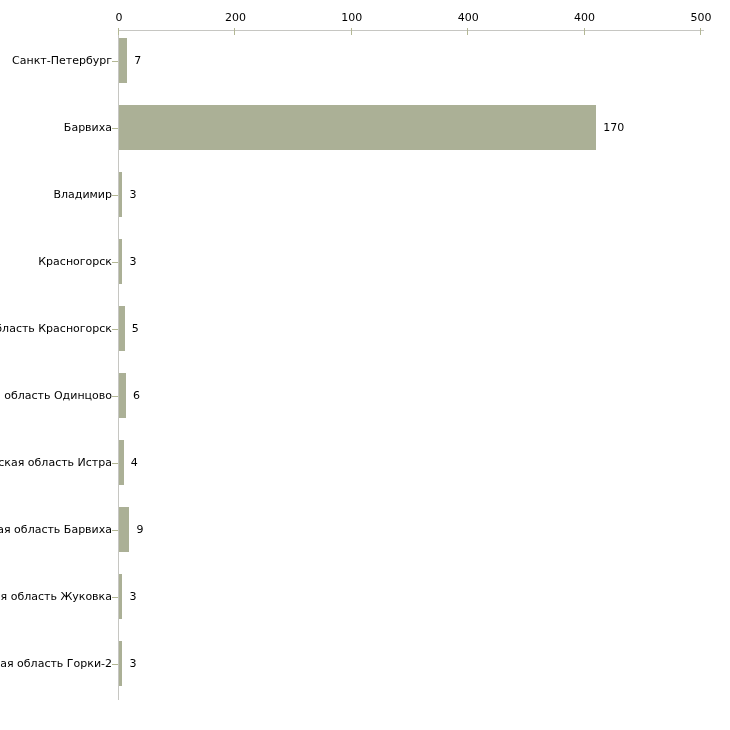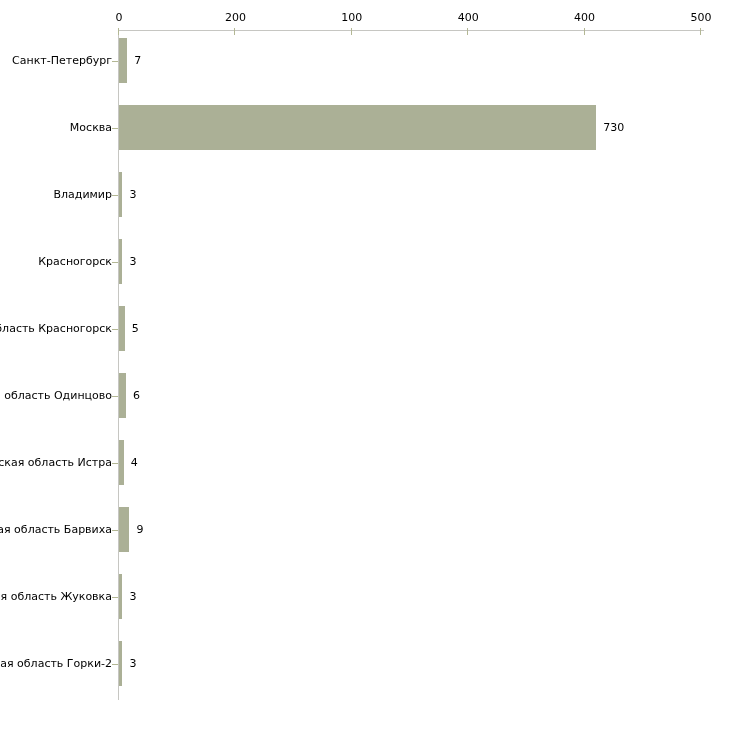--- a/index.html
+++ b/index.html
@@ -82,24 +82,24 @@
       <div class="x-tick" style="left: 583.6px; top: 28px; background: rgb(179, 183, 148);"></div>
       <div class="x-tick-label" style="left: 584.6px; top: 11px;">400</div>
       <div class="x-tick" style="left: 700px; top: 28px; background: rgb(179, 183, 148);"></div>
       <div class="x-tick-label" style="left: 701px; top: 11px;">500</div>
     </div>
   <div id="rows">
       <div class="cat-label" style="right: 618px; top: 54px;">Санкт-Петербург</div>
       <div class="cat-tick" style="left: 112px; width: 6px; top: 61px; background: rgb(179, 183, 148);"></div>
       <div class="bar" style="left: 119px; top: 38px; width: 8.148px; height: 45px; background: rgb(171, 176, 150);"></div>
       <div class="bar-value" style="left: 134.148px; top: 54px;">7</div>
-      <div class="cat-label" style="right: 618px; top: 121px;">Москва</div>
+      <div class="cat-label" style="right: 618px; top: 121px;">Барвиха</div>
       <div class="cat-tick" style="left: 112px; width: 6px; top: 128px; background: rgb(179, 183, 148);"></div>
       <div class="bar" style="left: 119px; top: 105px; width: 477.24px; height: 45px; background: rgb(171, 176, 150);"></div>
-      <div class="bar-value" style="left: 603.24px; top: 121px;">730</div>
+      <div class="bar-value" style="left: 603.24px; top: 121px;">170</div>
       <div class="cat-label" style="right: 618px; top: 188px;">Владимир</div>
       <div class="cat-tick" style="left: 112px; width: 6px; top: 195px; background: rgb(179, 183, 148);"></div>
       <div class="bar" style="left: 119px; top: 172px; width: 3.492px; height: 45px; background: rgb(171, 176, 150);"></div>
       <div class="bar-value" style="left: 129.492px; top: 188px;">3</div>
       <div class="cat-label" style="right: 618px; top: 255px;">Красногорск</div>
       <div class="cat-tick" style="left: 112px; width: 6px; top: 262px; background: rgb(179, 183, 148);"></div>
       <div class="bar" style="left: 119px; top: 239px; width: 3.492px; height: 45px; background: rgb(171, 176, 150);"></div>
       <div class="bar-value" style="left: 129.492px; top: 255px;">3</div>
       <div class="cat-label" style="right: 618px; top: 322px;">область Красногорск</div>
       <div class="cat-tick" style="left: 112px; width: 6px; top: 329px; background: rgb(179, 183, 148);"></div>

